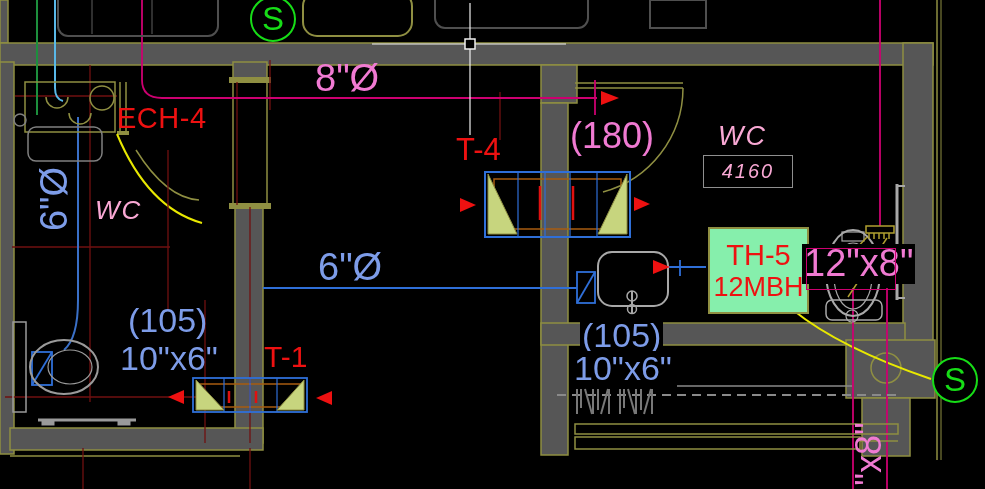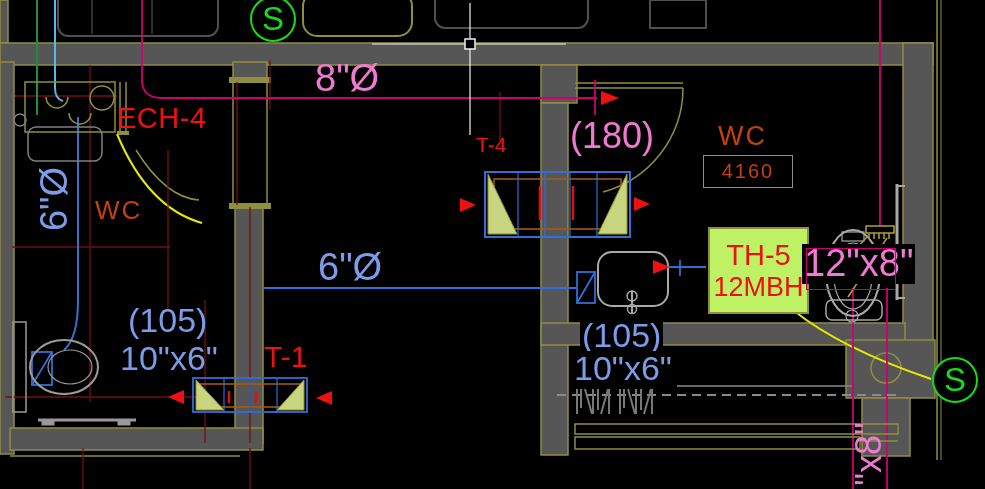--- a/index.html
+++ b/index.html
@@ -6,35 +6,35 @@
   #canvas{
     position:relative;width:985px;height:489px;background:#000;
     overflow:hidden;font-family:"Liberation Sans",sans-serif;
     cursor:crosshair;
   }
   #linework{position:absolute;left:0;top:0;}
   .txt{position:absolute;line-height:1.05;white-space:nowrap;z-index:4;}
   .pink{color:#f07ad2;}
   .blue{color:#7d9ce8;}
   .red{color:#ee1111;font-weight:normal;}
-  .gray{color:#c2410c;}
+  .gray{color:#f9a8d4;font-style:italic;}
   .bgmask{background:#000;padding:0 2px;}
   .vtext{transform:rotate(-90deg);transform-origin:center center;text-align:center;}
   .numbox{
     position:absolute;border:1.5px solid #8f8f8f;display:flex;
     align-items:center;justify-content:center;z-index:4;
   }
   .s-symbol{
     position:absolute;width:42px;height:42px;border:2.5px solid #17dd17;
     border-radius:50%;display:flex;align-items:center;justify-content:center;
     color:#17dd17;font-size:33px;z-index:6;background:#000;
   }
   #th5-box{
     position:absolute;left:708px;top:227px;width:97px;height:83px;
-    border:2px solid #8f8f42;background:#bef264;display:flex;flex-direction:column;
+    border:2px solid #8f8f42;background:#86efac;display:flex;flex-direction:column;
     align-items:center;justify-content:center;z-index:5;
   }
   #size12x8-rect{
     position:absolute;left:806px;top:248px;width:88px;height:40px;
     border:1.5px solid #cc0070;z-index:7;pointer-events:none;
   }
 </style>
 </head>
 <body>
 
@@ -246,21 +246,21 @@
 
   <div class="s-symbol" style="left:250px;top:-4px;">
     <span>S</span>
   </div>
   <div class="s-symbol" style="left:932px;top:357px;">
     <span>S</span>
   </div>
 
   <div class="txt pink" style="left:315px;top:59px;font-size:38px;">8"Ø</div>
   <div class="txt red" style="left:117px;top:103px;font-size:29px;letter-spacing:.5px;">ECH-4</div>
-  <div class="txt red" style="left:476px;top:134px;font-size:21px;">T-4</div>
+  <div class="txt red" style="left:456px;top:134px;font-size:31px;">T-4</div>
   <div class="txt pink" style="left:570px;top:117px;font-size:36px;">(180)</div>
 
   <div class="txt gray" style="left:718px;top:122px;font-size:27px;letter-spacing:2px;">WC</div>
   <div class="numbox" style="left:703px;top:155px;width:88px;height:31px;">
     <span class="gray" style="font-size:20px;letter-spacing:2px;">4160</span>
   </div>
 
   <div class="txt blue vtext" style="left:15px;top:179px;width:80px;font-size:38px;">6"Ø</div>
   <div class="txt gray" style="left:95px;top:197px;font-size:26px;letter-spacing:2px;">WC</div>
 

